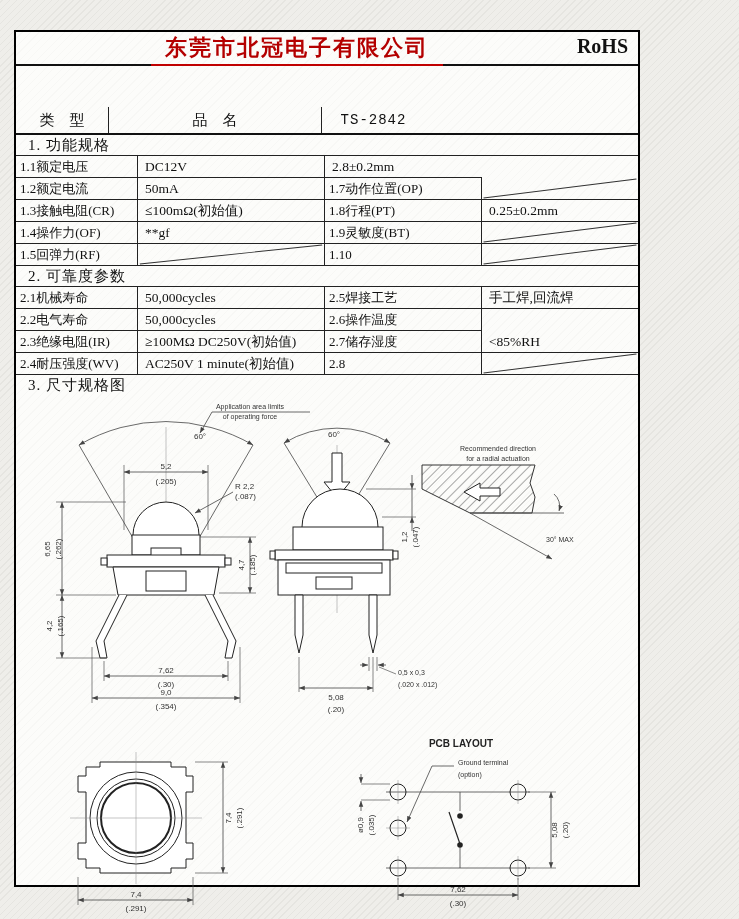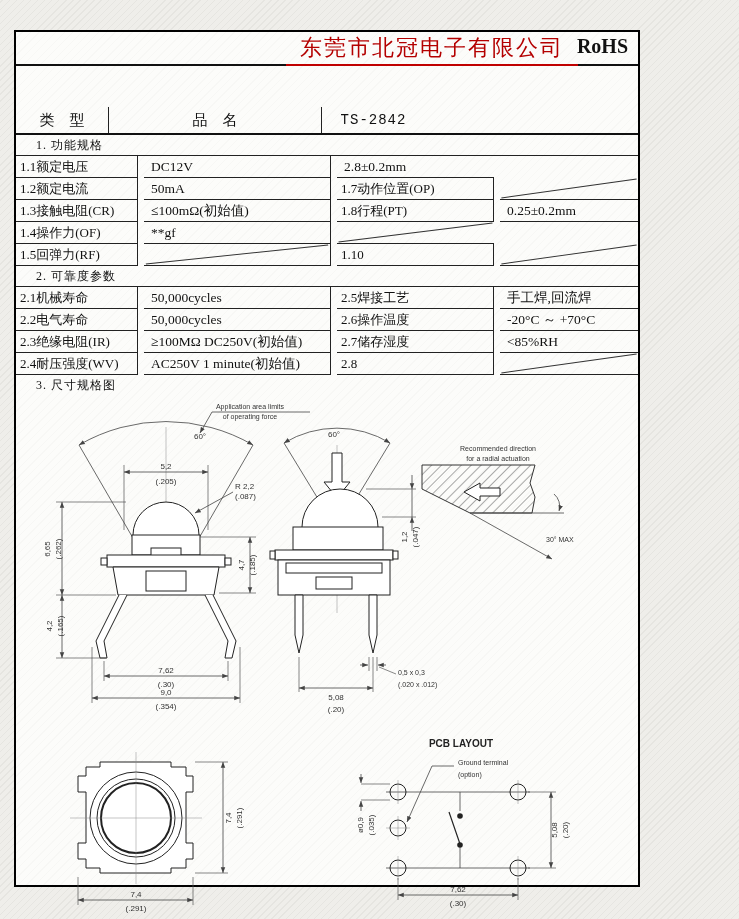--- a/index.html
+++ b/index.html
@@ -10,32 +10,32 @@
     font-family:"Liberation Serif","DejaVu Serif",serif;
     color:#111;
   }
   .frame{
     position:absolute;left:14px;top:30px;width:622px;height:853px;
     border:2px solid #000;background-color:#fcfcfa;
     background-image:repeating-linear-gradient(315deg, rgba(120,120,110,0.035) 0 1px, transparent 1px 6px);
   }
   .hdr{height:32px;border-bottom:2px solid #111;position:relative;}
   .company{
-    position:absolute;left:0;right:60px;top:1px;text-align:right;
-    font-size:22px;font-weight:normal;letter-spacing:2px;color:#b40000;
+    position:absolute;left:0;right:60px;top:1px;text-align:center;
+    font-size:22px;font-weight:bold;letter-spacing:2px;color:#b40000;
   }
   .company span{display:inline-block;border-bottom:2px solid #c00000;padding:0 14px 1px 14px;}
   .rohs{position:absolute;right:10px;top:3px;font-size:20px;font-weight:700;color:#111;}
   .typerow{height:26px;border-bottom:2px solid #111;display:grid;grid-template-columns:93px 213px 103px 1fr;margin-top:41px;}
   .typerow .tc{border-right:1px solid #222;display:flex;align-items:center;justify-content:center;font-size:15px;white-space:pre;}
   .typerow .tc.last{border-right:none;font-family:"Liberation Mono","DejaVu Sans Mono",monospace;font-size:14px;letter-spacing:1px;}
   .typerow .tc.bigv{font-size:16px;}
-  .sechead{height:20px;line-height:20px;padding-left:20px;font-size:12px;border-bottom:1px solid #222;letter-spacing:1px;}
+  .sechead{height:20px;line-height:20px;padding-left:12px;font-size:15px;border-bottom:1px solid #222;letter-spacing:1px;}
   .sechead.open{border-bottom:none;}
-  .stable .srow{display:grid;grid-template-columns:122px 187px 157px 1fr;gap:6px;}
+  .stable .srow{display:grid;grid-template-columns:122px 187px 157px 1fr;}
   .stable .c{
     height:21px;border-bottom:1px solid #222;border-right:1px solid #222;
     display:flex;align-items:center;font-size:13px;white-space:nowrap;overflow:hidden;
   }
   .stable .c.lab{padding-left:4px;}
   .stable .c.val{padding-left:7px;font-size:13.5px;text-align:center;}
   .stable .c.lastcol{border-right:none;}
   .stable .c.diag{padding:0;position:relative;}
   .stable .c.diag svg{position:absolute;inset:0;width:100%;height:100%;}
   .stable .c.diag line{stroke:#333;stroke-width:1;}
@@ -84,20 +84,21 @@
     </div>
     <div class="srow">
       <div class="c lab">1.3接触电阻(CR)</div>
       <div class="c val">≤100mΩ(初始值)</div>
       <div class="c lab">1.8行程(PT)</div>
       <div class="c val lastcol">0.25±0.2mm</div>
     </div>
     <div class="srow">
       <div class="c lab">1.4操作力(OF)</div>
       <div class="c val">**gf</div>
+      <div class="c lab">1.9灵敏度(BT)</div>
       <div class="c val lastcol diag">
           <svg viewBox="0 0 100 22" preserveAspectRatio="none">
             <line x1="1" y1="21" x2="99" y2="1"></line>
           </svg>
         </div>
     </div>
     <div class="srow">
       <div class="c lab">1.5回弹力(RF)</div>
       <div class="c val diag">
           <svg viewBox="0 0 100 22" preserveAspectRatio="none">
@@ -118,21 +119,20 @@
     <div class="srow">
       <div class="c lab">2.1机械寿命</div>
       <div class="c val">50,000cycles</div>
       <div class="c lab">2.5焊接工艺</div>
       <div class="c val lastcol">手工焊,回流焊</div>
     </div>
     <div class="srow">
       <div class="c lab">2.2电气寿命</div>
       <div class="c val">50,000cycles</div>
       <div class="c lab">2.6操作温度</div>
-      <div class="c val lastcol">-20°C ～ +70°C</div>
     </div>
     <div class="srow">
       <div class="c lab">2.3绝缘电阻(IR)</div>
       <div class="c val">≥100MΩ DC250V(初始值)</div>
       <div class="c lab">2.7储存湿度</div>
       <div class="c val lastcol">&lt;85%RH</div>
     </div>
     <div class="srow">
       <div class="c lab">2.4耐压强度(WV)</div>
       <div class="c val">AC250V 1 minute(初始值)</div>

